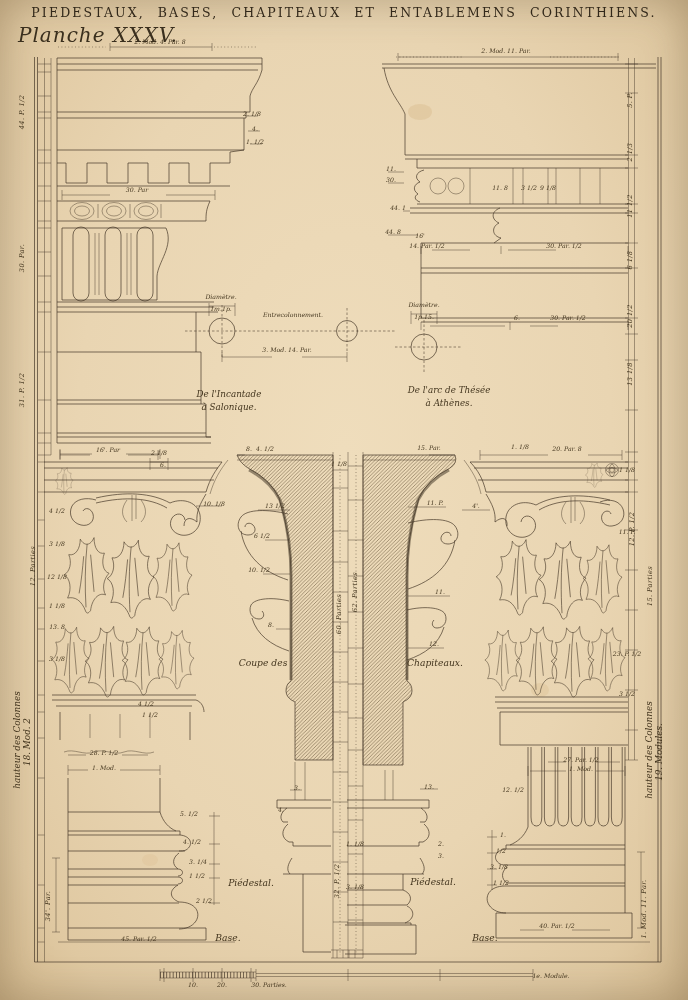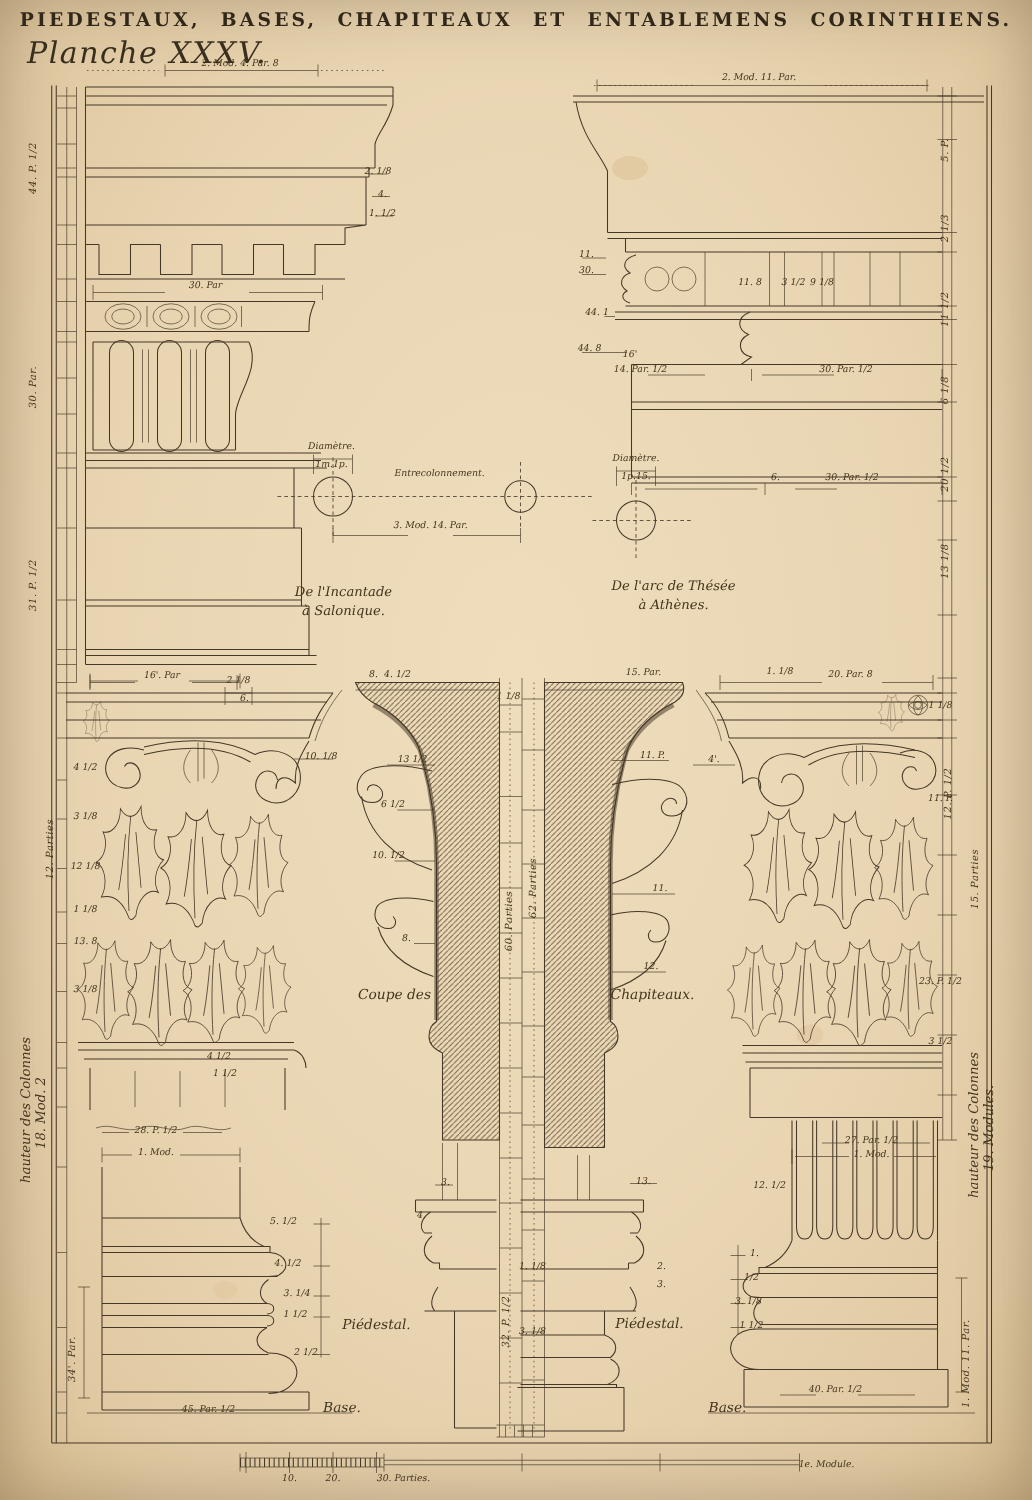--- a/index.html
+++ b/index.html
@@ -1,21 +1,21 @@
 <!DOCTYPE html>
 <html><head>
 <meta charset="utf-8">
 <style>
 html,body{margin:0;padding:0;background:#8a775c;}
 .plate{position:relative;width:688px;height:1000px;overflow:hidden;
   background:radial-gradient(ellipse at 50% 45%, #efddbc 0%, #e9d5b2 55%, #e0c9a2 85%, #d3b98e 100%);
   box-shadow:inset 0 0 45px rgba(90,70,40,.35);
   font-family:"DejaVu Serif", serif; color:#3e3120;}
 .title{position:absolute;top:5px;left:0;width:100%;text-align:center;
-  font-size:12.5px;font-weight:bold;letter-spacing:2.1px;word-spacing:7px;color:#32281a;}
+  font-size:12.5px;font-weight:normal;letter-spacing:2.1px;word-spacing:7px;color:#32281a;}
 .plancheno{position:absolute;top:23px;left:18px;font-style:italic;font-size:20px;letter-spacing:1px;color:#3a2f1e;}
 svg{position:absolute;left:0;top:0;}
 .ln{fill:none;stroke:#463828;stroke-width:0.7;stroke-linecap:butt;}
 .tn{stroke-width:0.45;}
 .dot{stroke-dasharray:1,2.4;stroke-width:0.5;}
 .dsh{stroke-dasharray:2.5,2;stroke-width:0.55;}
 .shade{stroke:#3a2d1e;opacity:.5;stroke-width:3;fill:none;}
 text.ann{fill:#43351e;font-family:"DejaVu Serif", serif;font-style:italic;text-anchor:middle;}
 text.d{font-size:6.2px;}
 text.p{font-size:8.8px;}

